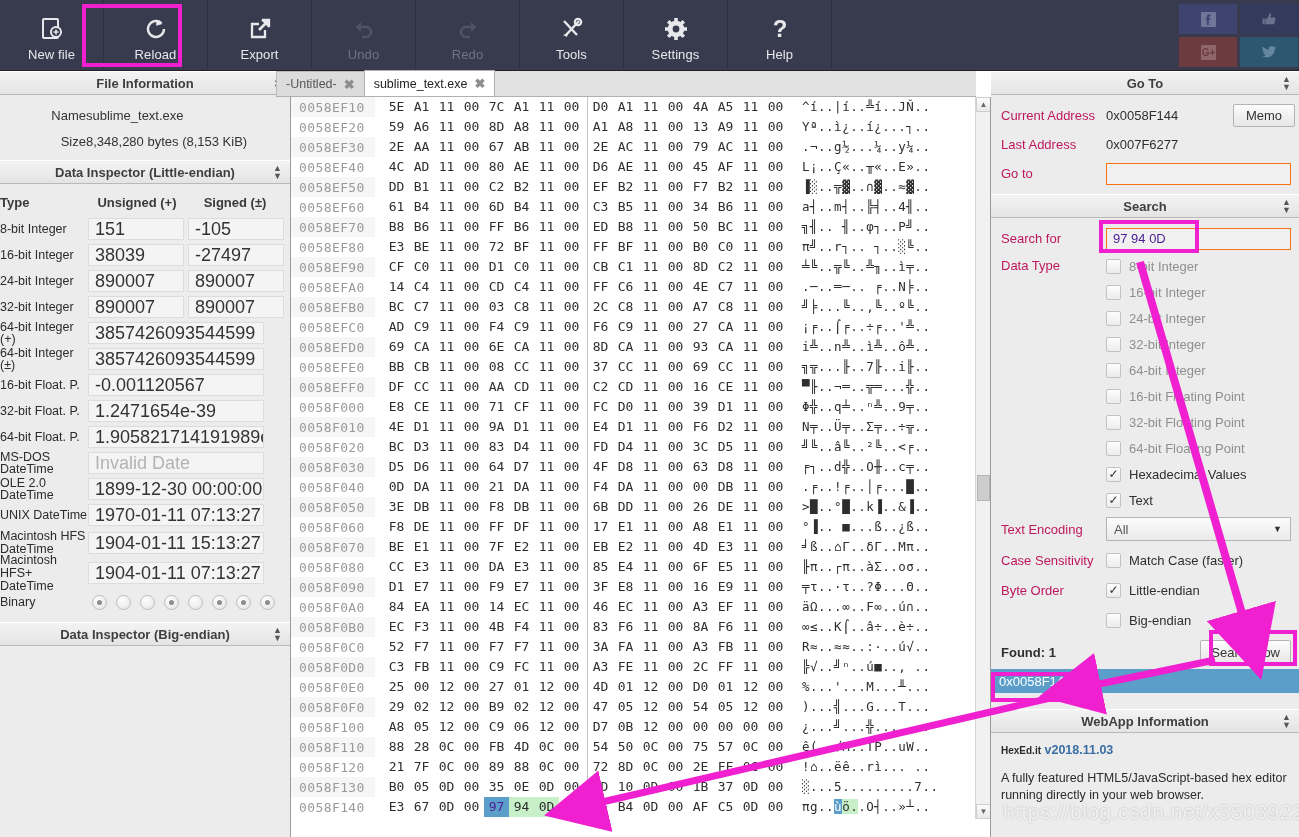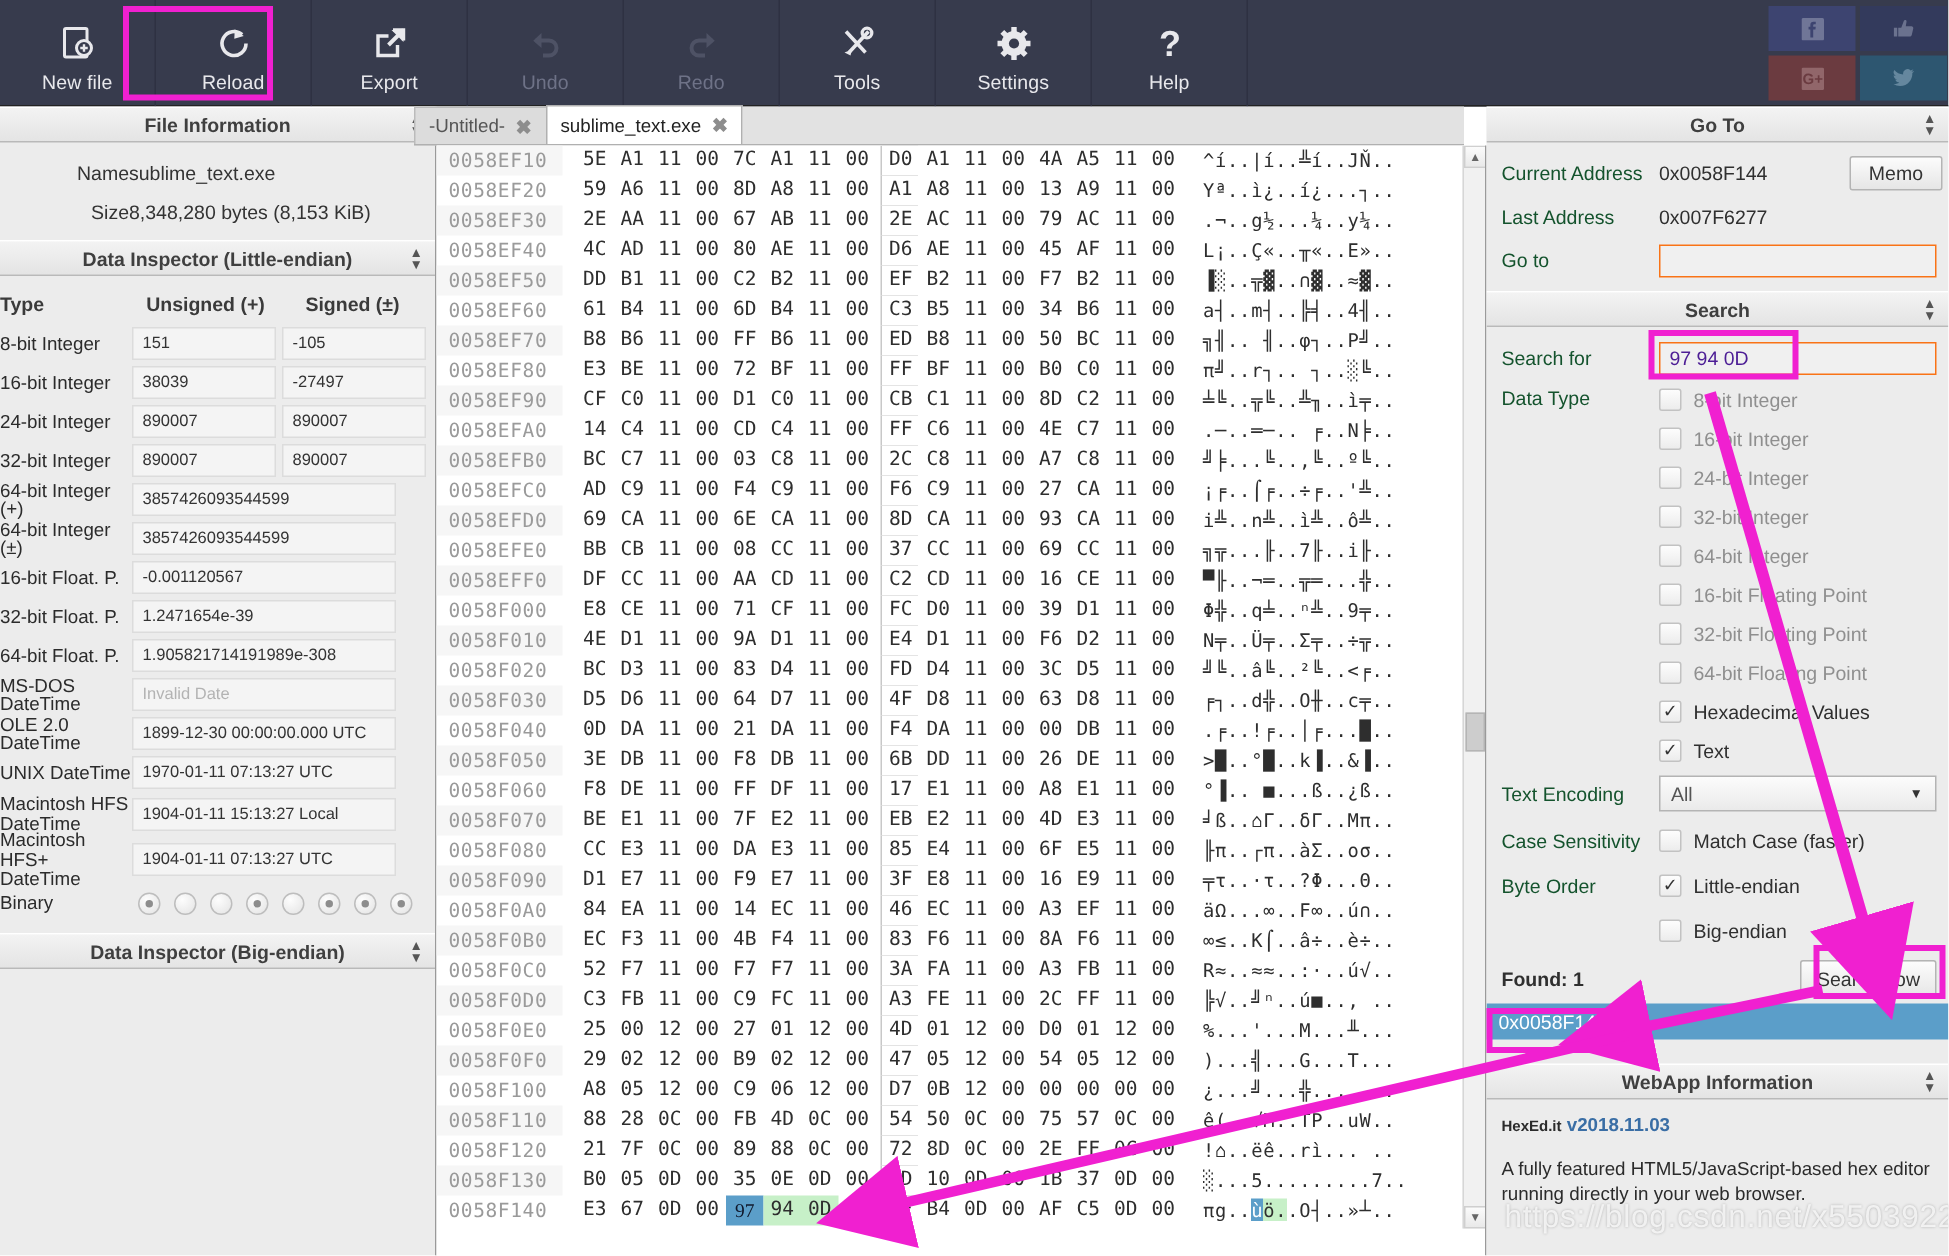--- a/index.html
+++ b/index.html
@@ -79,21 +79,21 @@
   }
   .di-c1 { width: 88px; }
   .di-c2 { width: 98px; text-align: center; }
   .di-c3 { width: 98px; text-align: center; }
   .di-row { display: flex; align-items: center; height: 26px; }
   .di-name { width: 88px; color: #2b2b2b; font-size: 12.5px; line-height: 12px; }
   .di-name.two { font-size: 12.5px; line-height: 13px; }
   .di-cell {
     height: 22px; margin-right: 4px; background: #f4f4f4;
     border: 1px solid #dcdcdc; display: flex; align-items: center;
-    padding: 0 6px; color: #333; font-size: 11px; overflow: hidden; white-space: nowrap;
+    padding: 0 6px; color: #333; font-size: 18px; overflow: hidden; white-space: nowrap;
   }
   .di-cell.wide { width: 176px; }
   .di-cell.half { width: 96px; }
   .di-cell.muted { color: #b3b3b3; }
   .binrow { display: flex; align-items: center; height: 28px; }
   .bits { display: flex; gap: 9px; align-items: center; padding-left: 4px; }
   .bit {
     width: 15px; height: 15px; border-radius: 50%;
     background: radial-gradient(circle at 35% 30%, #fdfdfd, #e3e3e3);
     border: 1px solid #bdbdbd; display: flex; align-items: center; justify-content: center;
@@ -128,21 +128,21 @@
   .addr {
     width: 84px; color: #9a9a9a; padding-left: 8px; letter-spacing: .4px;
     height: 20px; display: flex; align-items: center;
   }
   .hexbytes { display: flex; padding-left: 9px; }
   .byte {
     width: 25px; text-align: center; color: #2e2e2e; display:block;
     height: 20px; line-height: 20px;
   }
   .byte.sep { box-shadow: -1px 0 0 #c8c8c8; margin-left: 4px; }
-  .byte.cursor { background: #5b9ec9; color: #0f172a; font-family: Liberation Serif, serif; }
+  .byte.cursor { background: #5b9ec9; color: #4c1d95; }
   .byte.match { background: #c7f0c8; }
   .ascii {
     font-family: "DejaVu Sans Mono", monospace; font-size: 12.5px;
     color: #2e2e2e; margin-left: 14px; white-space: pre; letter-spacing: .5px;
     height: 20px; line-height: 20px;
   }
   .ascii .cur { background:#5b9ec9; color:#fff; }
   .ascii .mt { background:#c7f0c8; }
   .hexscroll {
     position: absolute; right: 0; top: 0; width: 15px; height: 722px;
@@ -158,21 +158,21 @@
     background: #cdcdcd; border: 1px solid #b5b5b5; cursor: pointer;
   }
 
   
   .rightpanel {
     position: absolute; left: 991px; top: 71px; width: 308px; height: 766px;
     background: #ececec; overflow: hidden;
   }
   .rp-body { padding: 6px 0; }
   .rp-row { display: flex; align-items: center; height: 29px; padding-left: 10px; }
-  .rp-lab { width: 105px; color: #14532d; font-size: 13px; }
+  .rp-lab { width: 105px; color: #be185d; font-size: 13px; }
   .rp-val { color: #2f2f2f; font-size: 13px; }
   .rp-input {
     height: 22px; background: #f0f0f0; border: 1px solid #f97316;
     flex: 1; margin-right: 8px; padding: 0 6px;
     display: flex; align-items: center; color: #4c1d95; font-size: 13px;
   }
   .btn {
     background: linear-gradient(#fcfcfc,#e6e6e6); border: 1px solid #b4b4b4;
     border-radius: 2px; padding: 3px 12px; font-size: 13px; color: #333;
     cursor: pointer; white-space: nowrap;

